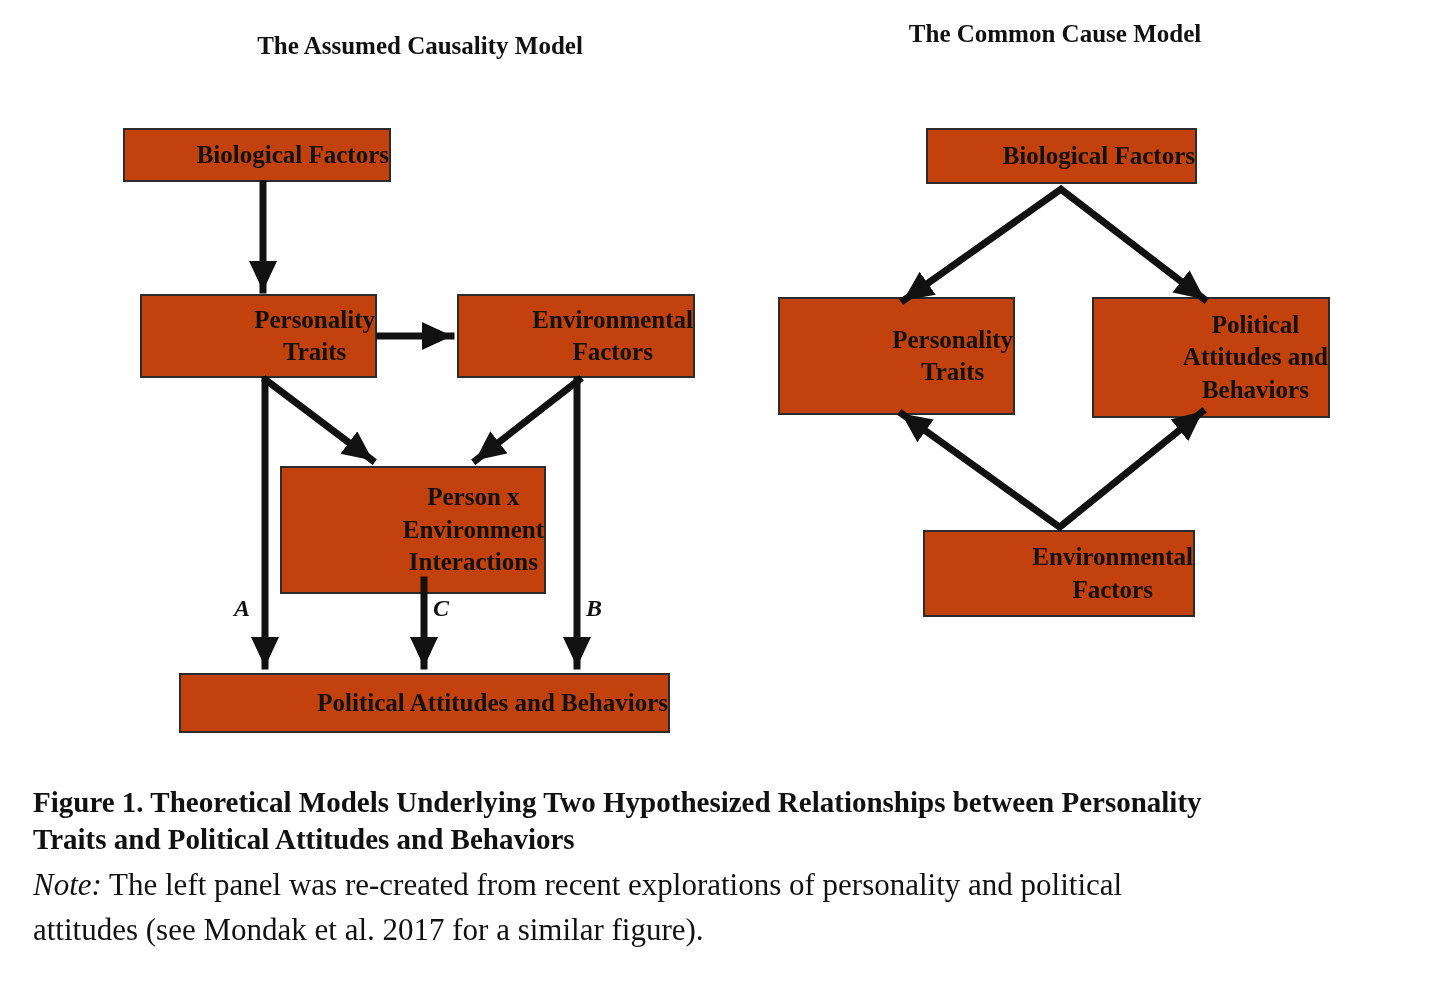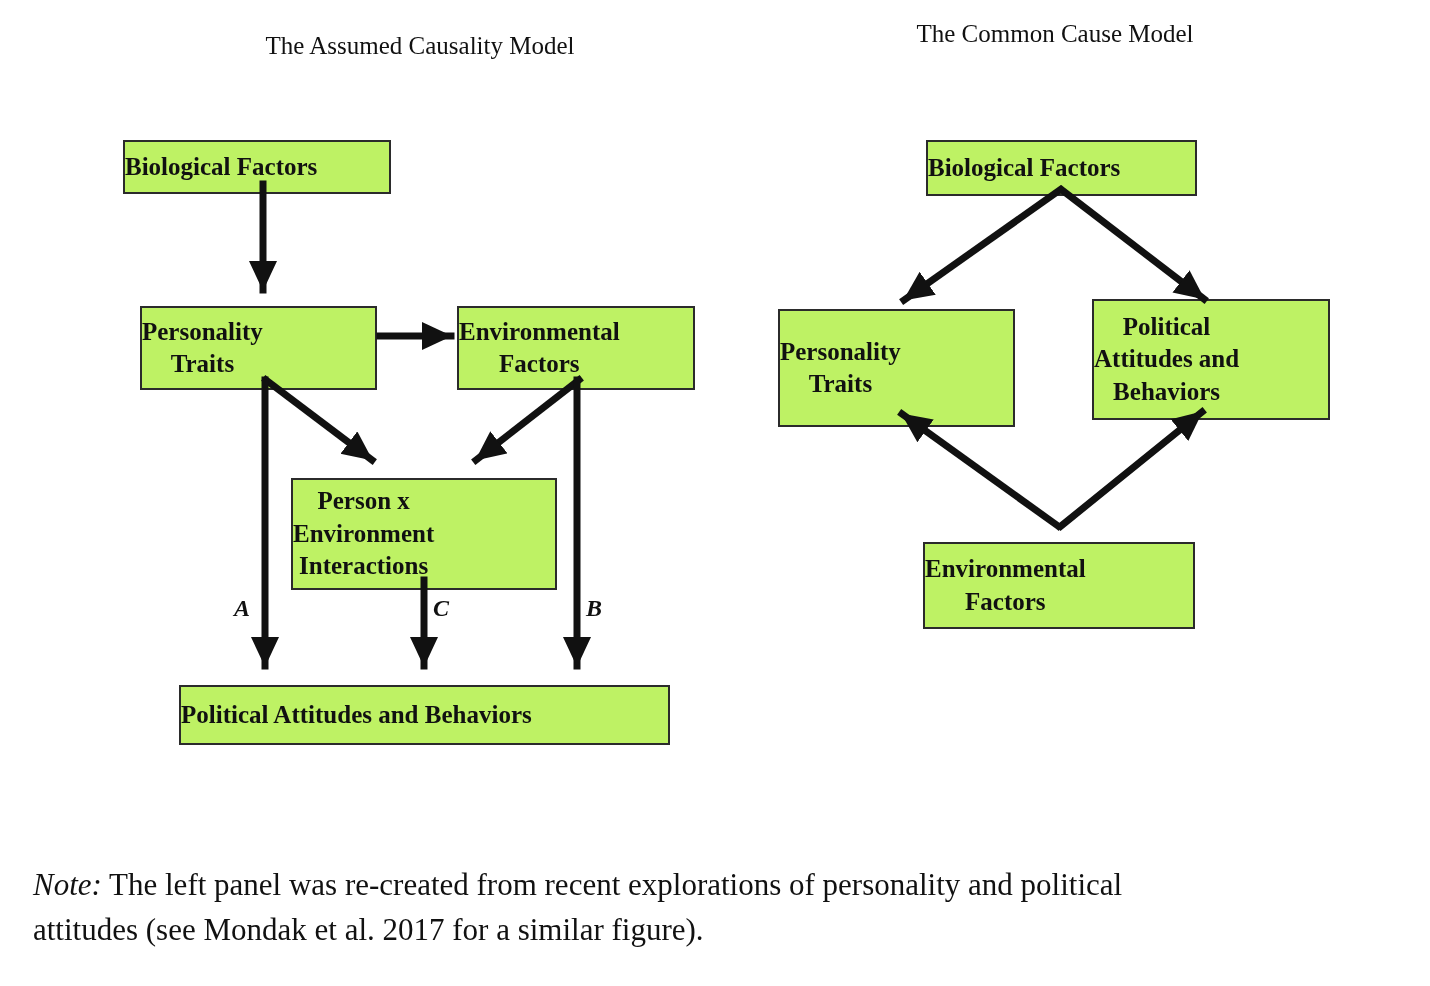--- a/index.html
+++ b/index.html
@@ -2,26 +2,26 @@
 <html><head>
 <meta charset="utf-8">
 <style>
   html, body { margin: 0; padding: 0; background: #ffffff; }
   .stage {
     position: relative; width: 1430px; height: 986px; background: #ffffff;
     font-family: "Liberation Serif", "DejaVu Serif", serif; color: #111;
     overflow: hidden;
   }
   .panel-title {
-    position: absolute; text-align: center; font-weight: normal; font-size: 25px;
+    position: absolute; text-align: center; font-weight: bold; font-size: 25px;
   }
   .dbox {
     position: absolute; box-sizing: border-box;
-    border: 2px solid #2b2b2b; background: #bef264; z-index: 2;
-    display: flex; align-items: center; justify-content: flex-start; margin-top: 12px;
+    border: 2px solid #2b2b2b; background: #c2410c; z-index: 2;
+    display: flex; align-items: center; justify-content: flex-end;
   }
   .dbox .lbl {
     white-space: pre-line; text-align: center;
     font-weight: bold; font-size: 25px; line-height: 1.3;
   }
   .arrows { position: absolute; left: 0; top: 0; z-index: 5; pointer-events: none; }
   .path-label {
     position: absolute; z-index: 6;
     font-weight: bold; font-style: italic; font-size: 24px;
   }
@@ -47,37 +47,37 @@
     <span class="lbl">Biological Factors</span>
   </div>
   <div class="dbox" style="left:140px; top:294px; width:237px; height:84px;">
     <span class="lbl">Personality
 Traits</span>
   </div>
   <div class="dbox" style="left:457px; top:294px; width:238px; height:84px;">
     <span class="lbl">Environmental
 Factors</span>
   </div>
-  <div class="dbox" style="left:291px; top:466px; width:266px; height:112px;">
+  <div class="dbox" style="left:280px; top:466px; width:266px; height:128px;">
     <span class="lbl">Person x
 Environment
 Interactions</span>
   </div>
   <div class="dbox" style="left:179px; top:673px; width:491px; height:60px;">
     <span class="lbl">Political Attitudes and Behaviors</span>
   </div>
 
   <div class="dbox" style="left:926px; top:128px; width:271px; height:56px;">
     <span class="lbl">Biological Factors</span>
   </div>
   <div class="dbox" style="left:778px; top:297px; width:237px; height:118px;">
     <span class="lbl">Personality
 Traits</span>
   </div>
-  <div class="dbox" style="left:1092px; top:287px; width:238px; height:121px;">
+  <div class="dbox" style="left:1092px; top:297px; width:238px; height:121px;">
     <span class="lbl">Political
 Attitudes and
 Behaviors</span>
   </div>
   <div class="dbox" style="left:923px; top:530px; width:272px; height:87px;">
     <span class="lbl">Environmental
 Factors</span>
   </div>
 
   <svg class="arrows" width="1430" height="770" viewBox="0 0 1430 770" aria-hidden="true">
@@ -98,19 +98,23 @@
       <line x1="1062" y1="190" x2="1204" y2="299" marker-end="url(#ah)"></line>
       <line x1="1058" y1="526" x2="902" y2="414" marker-end="url(#ah)"></line>
       <line x1="1061" y1="526" x2="1202" y2="412" marker-end="url(#ah)"></line>
     </g>
   </svg>
 
   <div class="path-label" style="left:234px; top:595px;">A</div>
   <div class="path-label" style="left:433px; top:595px;">C</div>
   <div class="path-label" style="left:586px; top:595px;">B</div>
 
+  <div class="caption">
+    <div>Figure 1. Theoretical Models Underlying Two Hypothesized Relationships between Personality</div>
+    <div>Traits and Political Attitudes and Behaviors</div>
+  </div>
 
   <div class="note">
     <div><span class="nlabel">Note:</span><span> The left panel was re-created from recent explorations of personality and political</span></div>
     <div>attitudes (see Mondak et al. 2017 for a similar figure).</div>
   </div>
 
 </div>
 
 </body></html>

